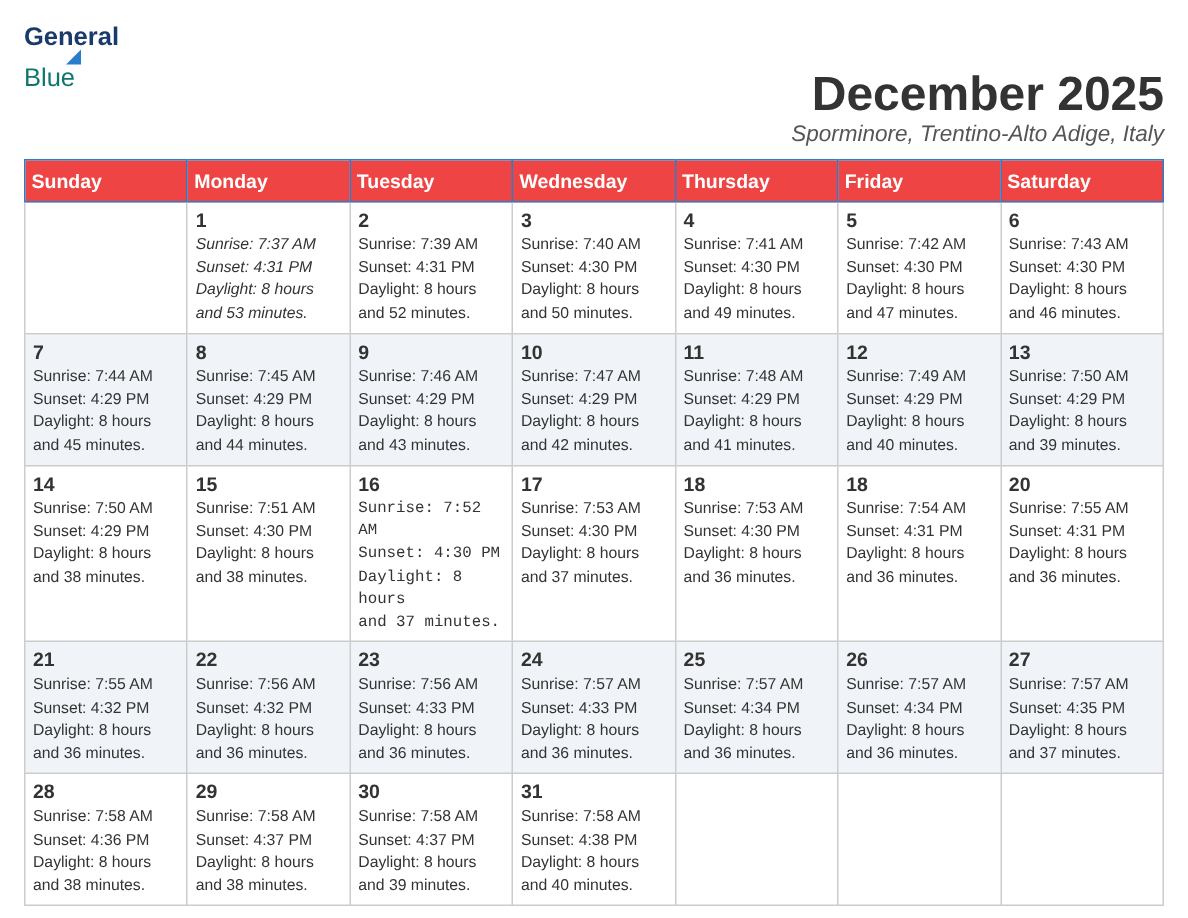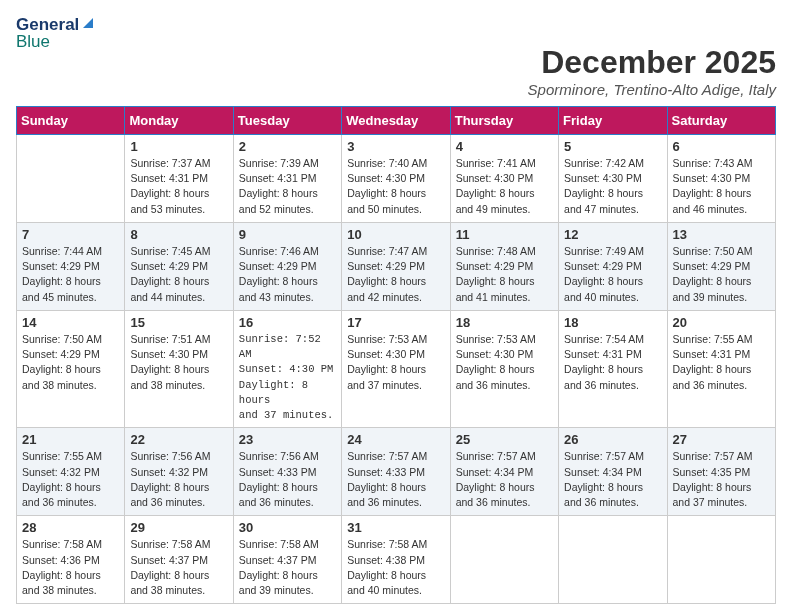--- a/index.html
+++ b/index.html
@@ -37,21 +37,21 @@
       font-size: 15px;
       color: #555;
       font-style: italic;
     }
     table {
       width: 100%;
       border-collapse: collapse;
       font-size: 11px;
     }
     thead tr th {
-      background: #be185d;
+      background: #ef4444;
       color: #fff;
       padding: 6px 4px;
       text-align: left;
       font-size: 13px;
       font-weight: bold;
       border: 1px solid #2a7dc9;
     }
     tbody tr td {
       border: 1px solid #ccc;
       vertical-align: top;
@@ -77,21 +77,21 @@
       font-size: 10.5px;
       line-height: 1.45;
       color: #333;
     }
   </style>
 </head>
 <body>
 
 <div class="header">
   <div class="logo">
-    <div style="display:flex;align-items:center;">
+    <div style="display:flex;align-items:center;flex-direction:column;">
       <span style="color:#1a3a6b;font-size:17px;font-weight:bold;">General</span>
       <svg width="14" height="14" viewBox="0 0 14 14" style="margin-left:2px;margin-top:-4px;">
         <polygon points="2,12 12,12 12,2" fill="#2a7dc9"></polygon>
       </svg>
     </div>
     <span style="color:#0f766e;font-size:17px;font-weight:normal;margin-top:-2px;">Blue</span>
   </div>
   <div class="title-block">
     <div class="month-title">December 2025</div>
     <div class="location">Sporminore, Trentino-Alto Adige, Italy</div>
@@ -108,21 +108,21 @@
         <th>Thursday</th>
         <th>Friday</th>
         <th>Saturday</th>
       </tr>
   </thead>
   <tbody id="calendar-body">
       <tr>
         <td></td>
         <td>
           <span class="day-num">1</span>
-          <div class="day-info" style="white-space: pre-line;">Sunrise: 7:37 AM
+          <div class="day-info" style="white-space: pre-line; font-style: italic;">Sunrise: 7:37 AM
 Sunset: 4:31 PM
 Daylight: 8 hours
 and 53 minutes.</div>
         </td>
         <td>
           <span class="day-num">2</span>
           <div class="day-info" style="white-space: pre-line;">Sunrise: 7:39 AM
 Sunset: 4:31 PM
 Daylight: 8 hours
 and 52 minutes.</div>

